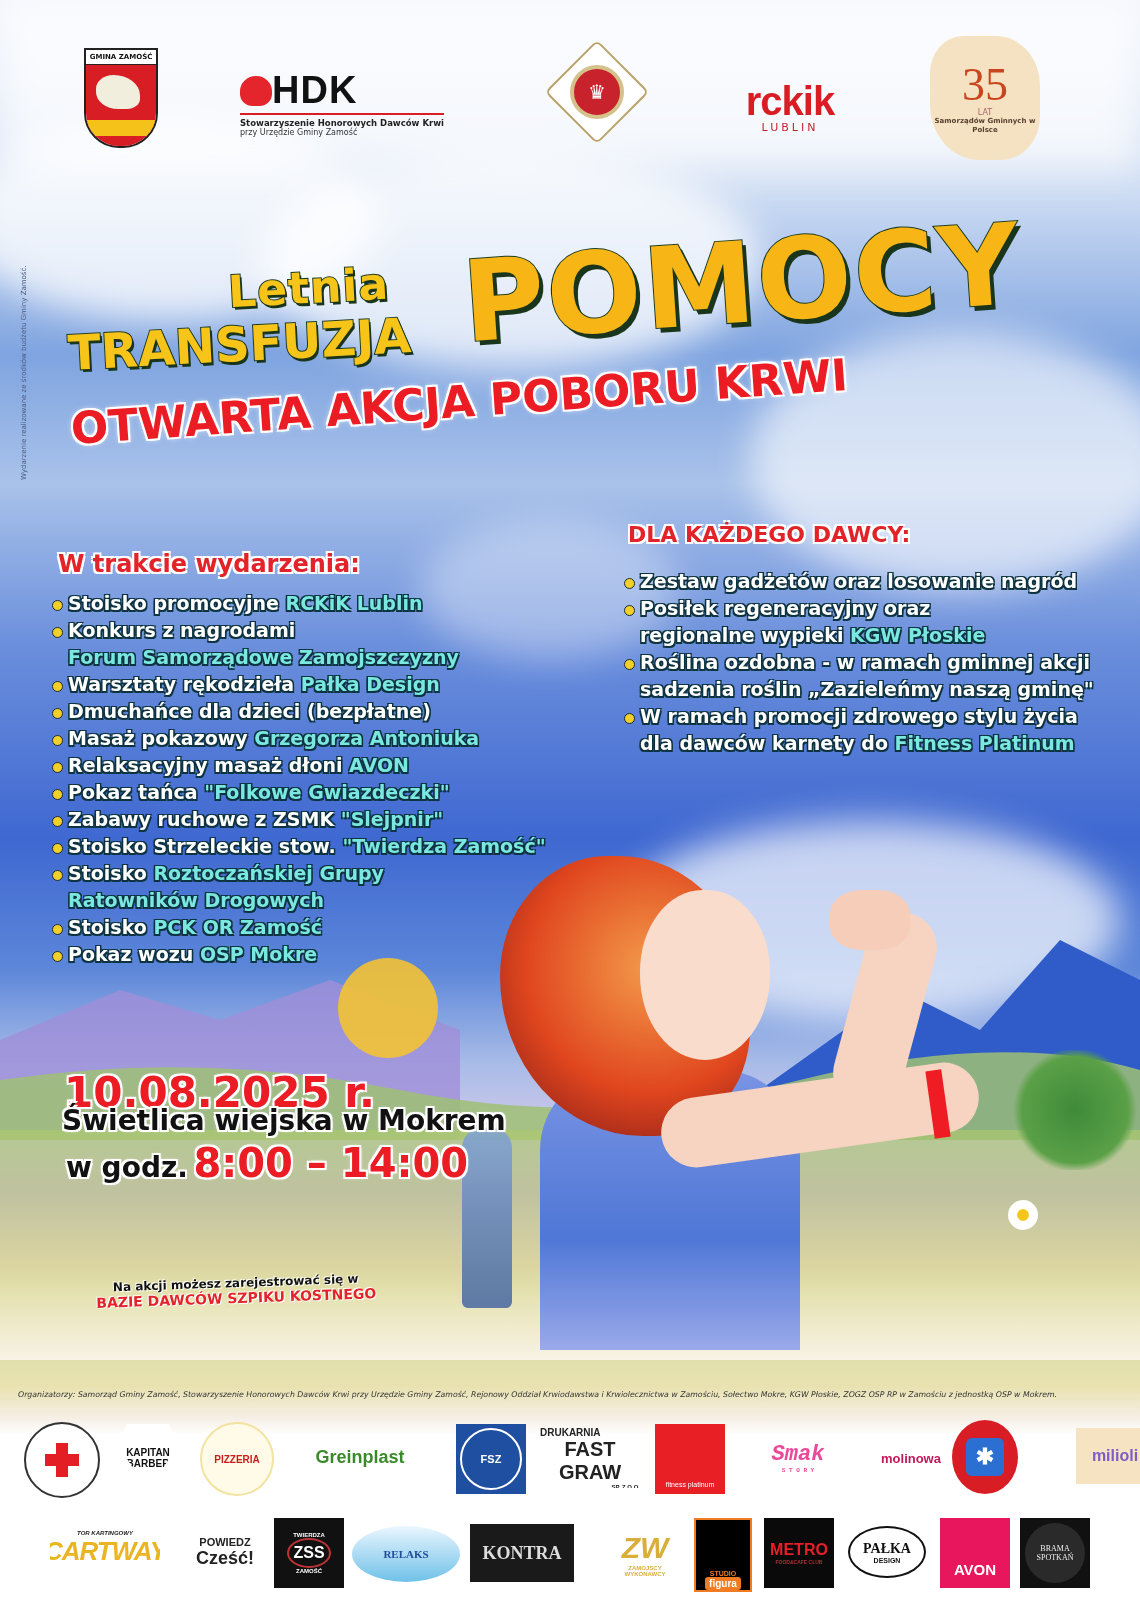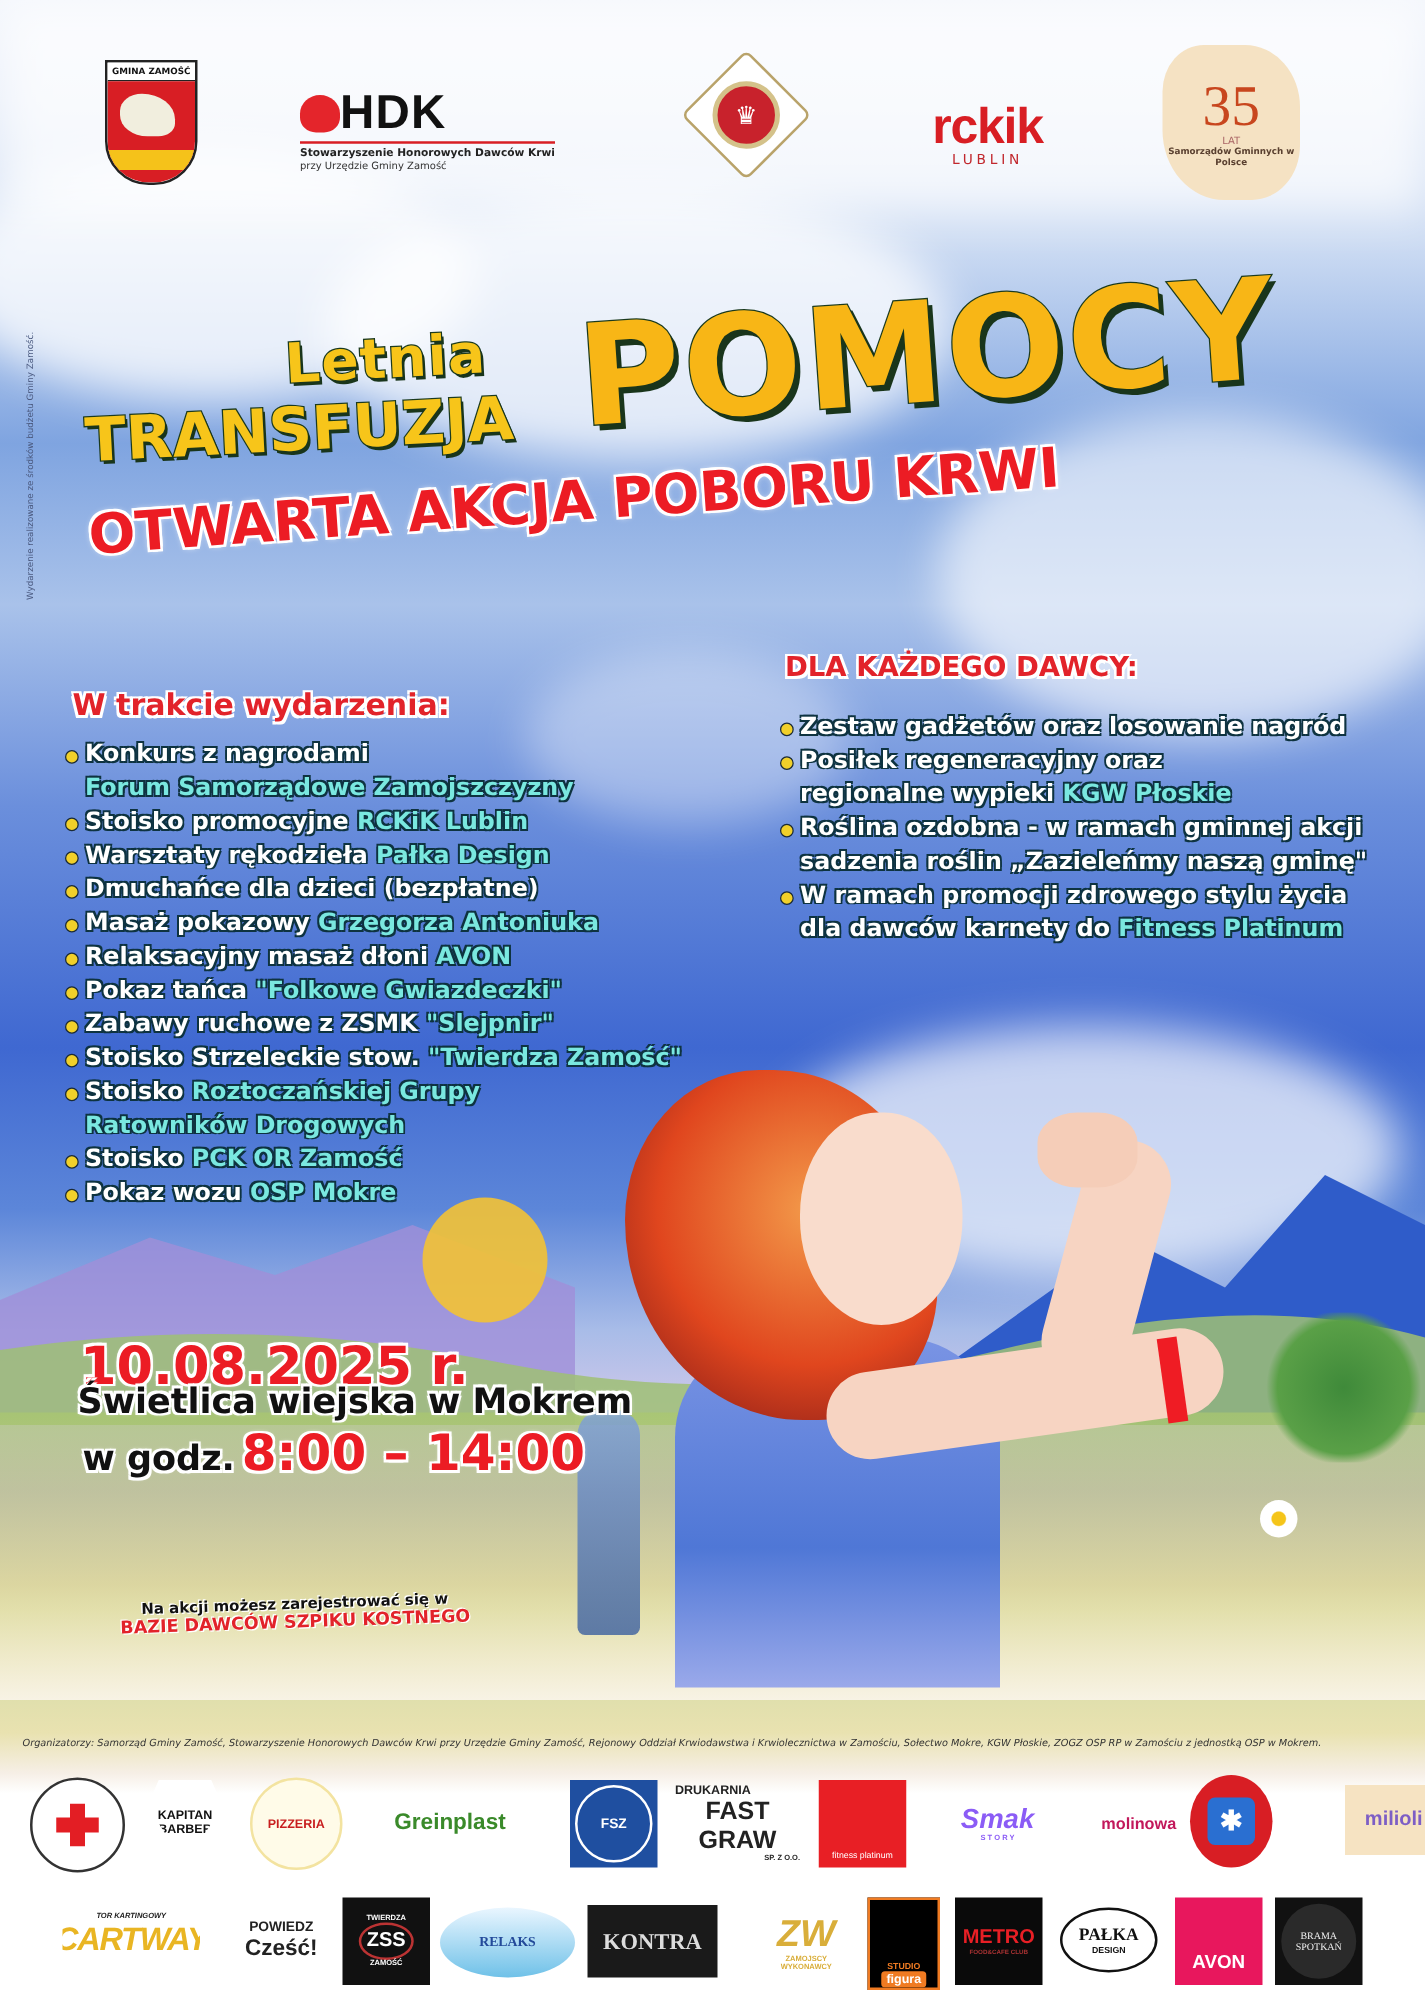--- a/index.html
+++ b/index.html
@@ -124,22 +124,22 @@
 
 <div class="sidetext">Wydarzenie realizowane ze środków budżetu Gminy Zamość.</div>
 
 <div class="letnia t-outline" style="text-transform:capitalize">Letnia</div>
 <div class="transf t-outline">TRANSFUZJA</div>
 <div class="pomocy t-outline">POMOCY</div>
 <div class="otwarta">OTWARTA AKCJA POBORU KRWI</div>
 
 <div class="abs hdr-red" style="left:58px;top:550px;font-size:24px;">W trakcie wydarzenia:</div>
 <ul class="list" style="left:52px;top:590px;">
+  <li><span class="dot"></span><span>Stoisko promocyjne </span><span class="hl">RCKiK Lublin</span></li>
   <li><span class="dot"></span><span> Konkurs z nagrodami</span><span class="hl cont">Forum Samorządowe Zamojszczyzny</span></li>
-  <li><span class="dot"></span><span>Stoisko promocyjne </span><span class="hl">RCKiK Lublin</span></li>
   <li><span class="dot"></span><span>Warsztaty rękodzieła </span><span class="hl">Pałka Design</span></li>
   <li><span class="dot"></span><span>Dmuchańce dla dzieci (bezpłatne)</span></li>
   <li><span class="dot"></span><span>Masaż pokazowy </span><span class="hl">Grzegorza Antoniuka</span></li>
   <li><span class="dot"></span><span>Relaksacyjny masaż dłoni </span><span class="hl">AVON</span></li>
   <li><span class="dot"></span><span>Pokaz tańca </span><span class="hl">"Folkowe Gwiazdeczki"</span></li>
   <li><span class="dot"></span><span>Zabawy ruchowe z ZSMK </span><span class="hl">"Slejpnir"</span></li>
   <li><span class="dot"></span><span>Stoisko Strzeleckie stow. </span><span class="hl">"Twierdza Zamość"</span></li>
   <li><span class="dot"></span><span>Stoisko </span><span class="hl">Roztoczańskiej Grupy</span><span class="hl cont">Ratowników Drogowych</span></li>
   <li><span class="dot"></span><span>Stoisko </span><span class="hl">PCK OR Zamość</span></li>
   <li><span class="dot"></span><span>Pokaz wozu </span><span class="hl">OSP Mokre</span></li>
@@ -185,21 +185,21 @@
   <div style="width:58px;height:58px;border-radius:50%;border:2px solid #fff;display:flex;align-items:center;justify-content:center">FSZ</div>
 </div>
 <div class="sp" style="left:540px;top:1428px;width:100px;height:60px;flex-direction:column;align-items:flex-start;color:#222;">
   <span style="font-size:10px">DRUKARNIA</span>
   <span style="font-size:20px">FAST GRAW</span>
   <span style="font-size:6px;align-self:flex-end">SP. Z O.O.</span>
 </div>
 <div class="sp" style="left:655px;top:1424px;width:70px;height:70px;background:#e81f25;color:#fff;font-size:7px;font-weight:normal;align-items:flex-end;padding-bottom:6px;box-sizing:border-box;">
   <span>fitness platinum</span>
 </div>
-<div class="sp" style="left:748px;top:1436px;width:100px;height:44px;flex-direction:column;color:#8b5cf6;font-family:Liberation Sans, sans-serif;font-style:italic;">
+<div class="sp" style="left:748px;top:1436px;width:100px;height:44px;flex-direction:column;color:#ec4899;font-family:Liberation Mono, monospace;font-style:italic;">
   <span style="font-size:22px">Smak</span>
   <span style="font-size:6px;font-style:normal">S T O R Y</span>
 </div>
 <div class="sp" style="left:876px;top:1446px;width:70px;height:24px;color:#c2185b;font-size:13px;">
   <span>molinowa</span>
 </div>
 <div class="sp" style="left:952px;top:1420px;width:66px;height:74px;border-radius:50%;background:#d81e24;">
   <div style="width:38px;height:38px;background:#2a6fd1;border-radius:6px;color:#fff;font-size:22px;display:flex;align-items:center;justify-content:center">✱</div>
 </div>
 <div class="sp" style="left:1076px;top:1428px;width:78px;height:56px;background:#f6e3c2;color:#7d5ec5;font-size:16px;">

